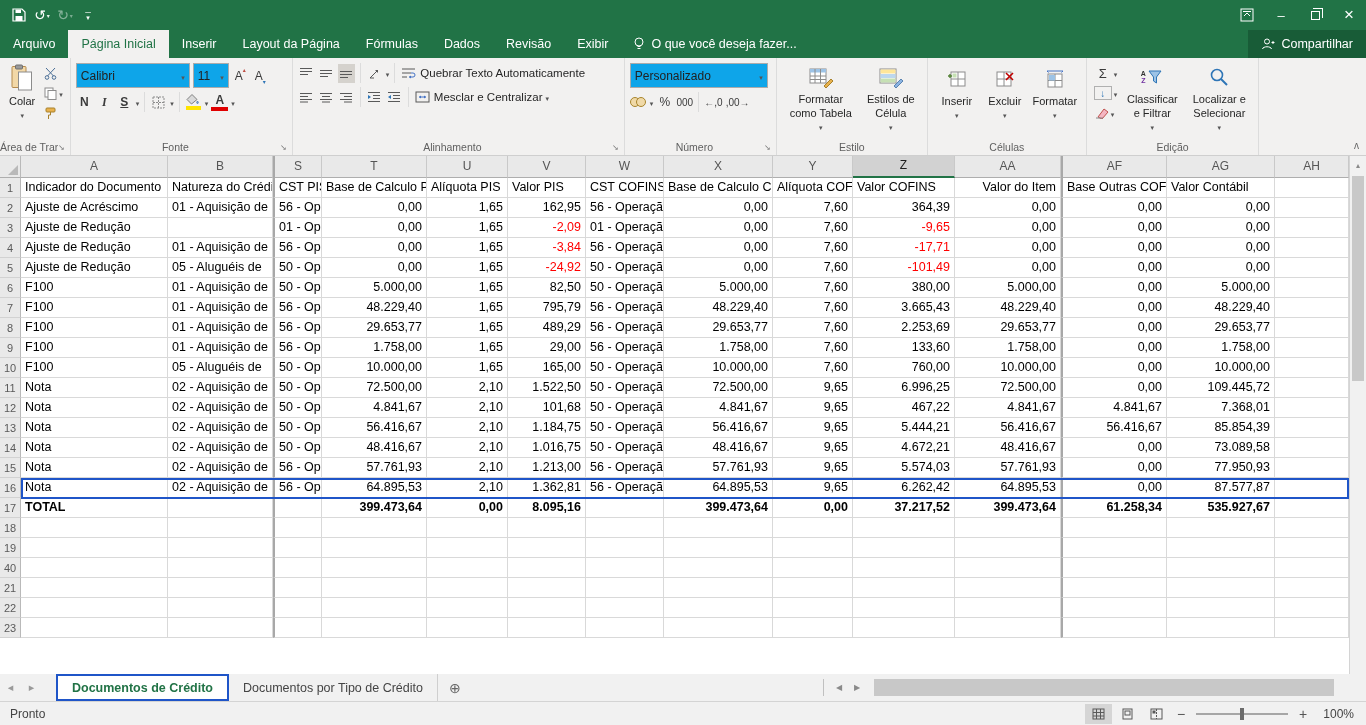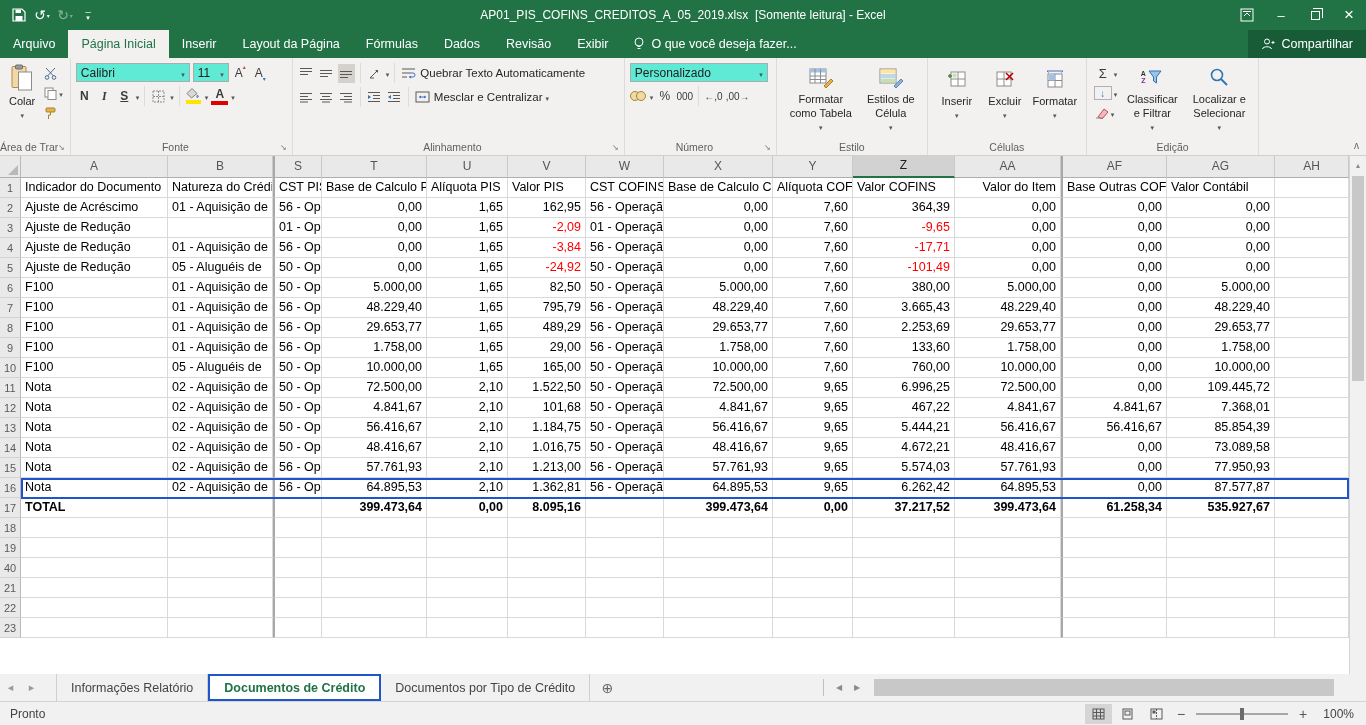--- a/index.html
+++ b/index.html
@@ -38,21 +38,21 @@
   .glabel{position:absolute;bottom:2px;left:0;right:12px;text-align:center;font-size:10.5px;color:#5f5f5f;white-space:nowrap;overflow:hidden}
   .launcher{position:absolute;right:3px;bottom:3px;width:11px;height:11px;text-align:center;line-height:10px}
   .launcher::after{content:"\2198";font-size:8px;color:#777}
   .bigbtn{display:flex;flex-direction:column;align-items:center;padding:2px 4px;font-size:11px;color:#262626;text-align:center;line-height:1.2;height:74px}
   .bicon{height:30px;display:flex;align-items:center;justify-content:center;margin-bottom:2px}
   .drop::after{content:"\25BE";font-size:7px;color:#555}
   .minicol{display:flex;flex-direction:column;gap:2px;margin-left:3px;padding-top:3px}
   .sbtn{height:18px;display:flex;align-items:center;gap:2px;padding:0 2px}
   .g2rows{display:flex;flex-direction:column;gap:4px;padding-top:2px}
   .rrow{display:flex;align-items:center;gap:3px}
-  .combo{background:#5eead4;border:1px solid #ababab;height:19px;display:flex;align-items:center;justify-content:space-between;padding:0 4px;font-size:12px;color:#222}
+  .combo{background:#0ea5e9;border:1px solid #ababab;height:25px;display:flex;align-items:center;justify-content:space-between;padding:0 4px;font-size:12px;color:#222}
   .tbtn{min-width:17px;height:19px;display:flex;align-items:center;justify-content:center;font-size:12px;color:#3b3b3b}
   .tbtn.pressed{background:#d5d2cd}
   .bold{font-weight:bold}
   .ital{font-style:italic;font-family:"Liberation Serif",serif;font-weight:bold}
   .und{text-decoration:underline;font-weight:bold}
   .afup::after{content:"\25B4";font-size:6px;color:#c05046;align-self:flex-start}
   .afdn::after{content:"\25BE";font-size:6px;color:#2e75b6;align-self:flex-end}
   .fcol{border-bottom:4px solid #e00000;line-height:11px;height:17px;font-weight:bold}
   .fillwrap{display:flex;flex-direction:column;align-items:center;line-height:0}
   .fillbar{width:15px;height:4px;background:#ffe400;margin-top:1px}
@@ -143,21 +143,20 @@
       <div class="qbtn tcar">
           <span>↺</span>
         </div>
       <div class="qbtn tcar dim">
           <span>↻</span>
         </div>
       <div class="qbtn">
           <span class="qcust"></span>
         </div>
     </div>
-    <div class="title-text">AP01_PIS_COFINS_CREDITOS_A_05_2019.xlsx  [Somente leitura] - Excel</div>
     <div class="win-controls">
       <div class="win-btn">
         <svg width="14" height="14" viewBox="0 0 14 14">
             <rect x="1" y="1" width="12" height="12" fill="none" stroke="#fff"></rect>
             <path d="M4 8l3-3 3 3" fill="none" stroke="#fff"></path>
             <path d="M3 3.5h8" stroke="#fff"></path>
           </svg>
       </div>
       <div class="win-btn ico-min"></div>
       <div class="win-btn">
@@ -911,21 +910,20 @@
     <div class="vscroll">
       <div class="vs-btn"></div>
       <div class="vs-thumb"></div>
     </div>
   </div>
 
   <div class="tabbar">
     <div class="tnav prev"></div>
     <div class="tnav next"></div>
     <div id="sheetTabs" class="stabs">
-        <div class="stab">Informações Relatório</div>
         <div class="stab active">Documentos de Crédito</div>
         <div class="stab">Documentos por Tipo de Crédito</div>
       </div>
     <div class="addsheet"></div>
     <div class="tb-fill"></div>
     <div class="tsplit"></div>
     <div class="hnav left"></div>
     <div class="hnav right"></div>
     <div class="hscroll">
       <div class="hthumb"></div>

